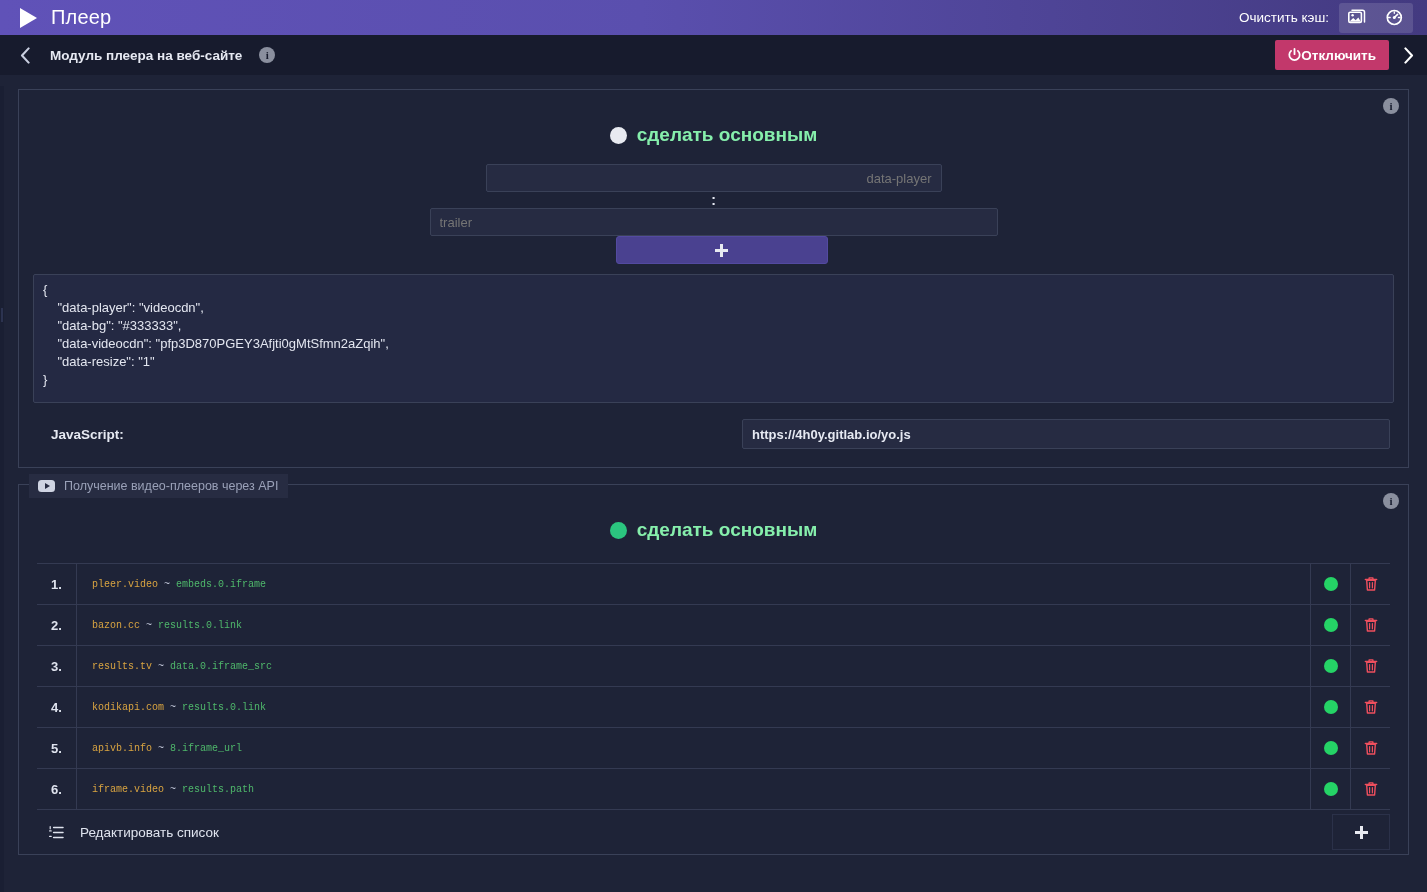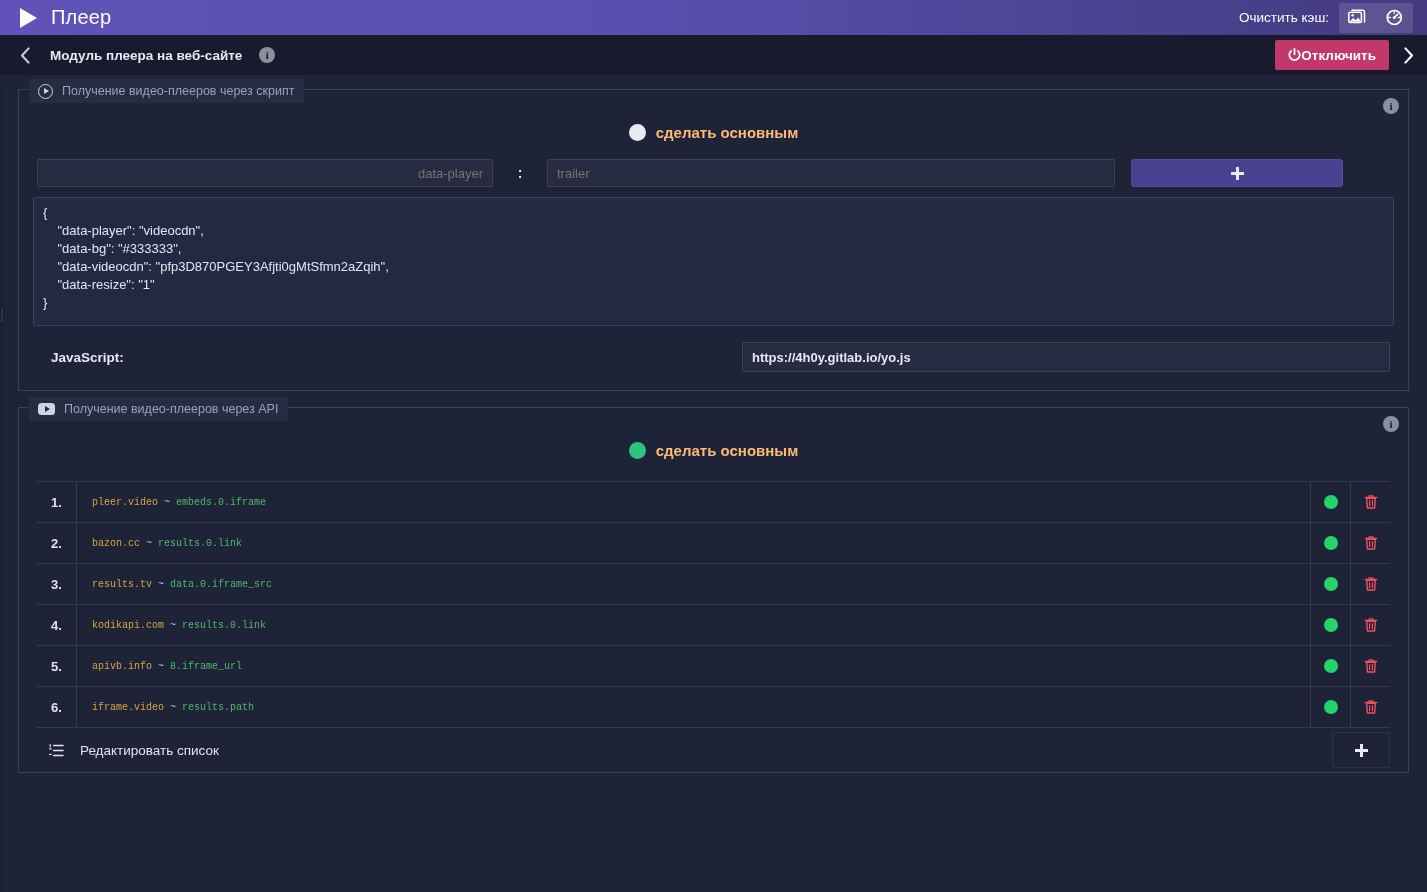--- a/index.html
+++ b/index.html
@@ -204,31 +204,32 @@
   }
   .toggle-dot {
     width: 17px; height: 17px;
     border-radius: 50%;
     background: #e8eaf1;
     cursor: pointer;
     flex: 0 0 auto;
   }
   .toggle-dot.on { background: #2bc57f; }
   .toggle-text {
-    color: #fdba74;
-    font-size: 15px;
+    color: #86efac;
+    font-size: 19px;
     font-weight: bold;
   }
 
   
   .param-row {
     display: flex;
     align-items: center;
     gap: 0;
     padding: 0 4px 10px 4px;
+    flex-direction: column;
   }
   .txt-input {
     height: 28px;
     background: #262b42;
     border: 1px solid #3a4158;
     border-radius: 2px;
     color: #e6e9f2;
     font-size: 13px;
     font-family: "Liberation Sans", sans-serif;
     padding: 0 9px;
@@ -449,26 +450,20 @@
   </div>
 </div>
 
 <div class="edge-scroll">
     <i></i>
   </div>
 
 <div class="page">
 
   <div class="card">
-    <div class="card-legend">
-      <span class="play-circle-icon">
-          <i></i>
-        </span>
-      <span class="lbl">Получение видео-плееров через скрипт</span>
-    </div>
     <span class="info-circle card-info">i</span>
 
     <div class="card-body">
       <div class="toggle-row">
         <span class="toggle-dot"></span>
         <span class="toggle-text">сделать основным</span>
       </div>
 
       <div class="param-row">
         <input class="txt-input key-input" type="text" placeholder="data-player" style="">

